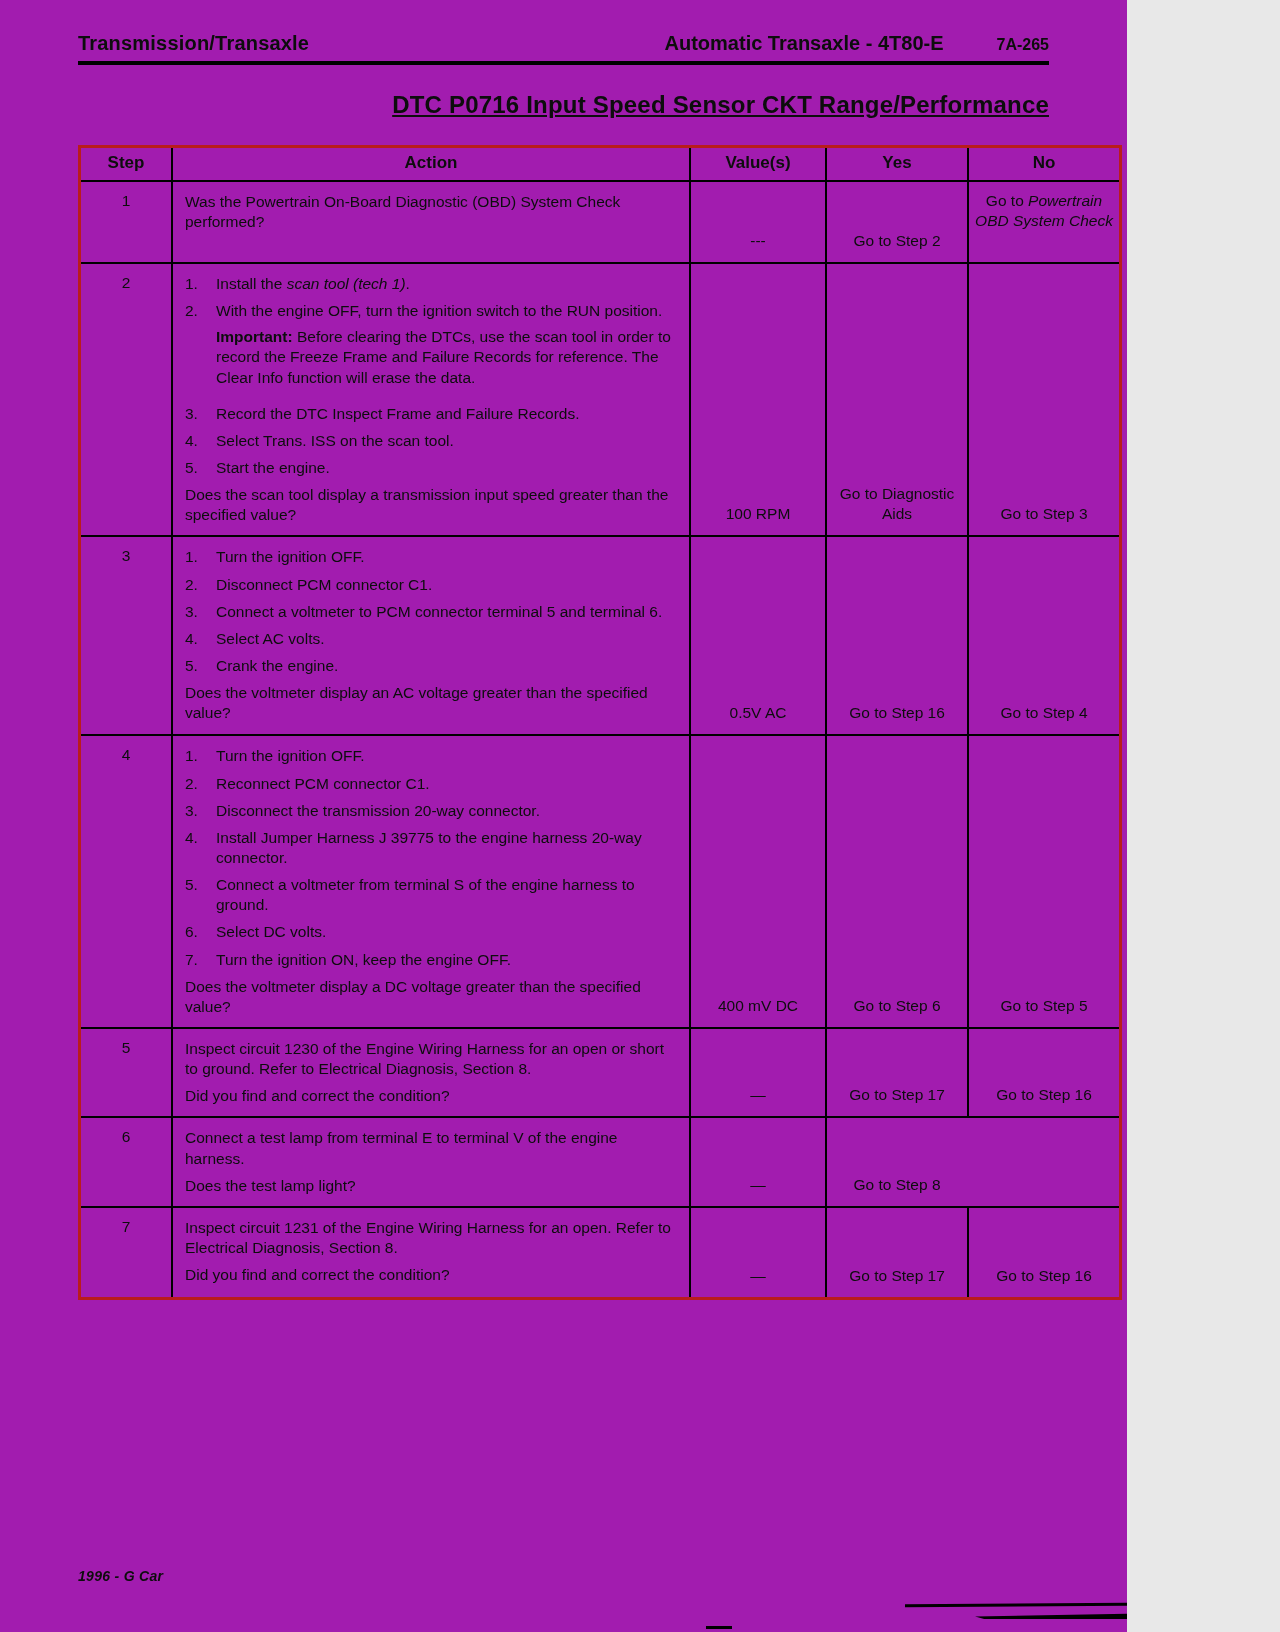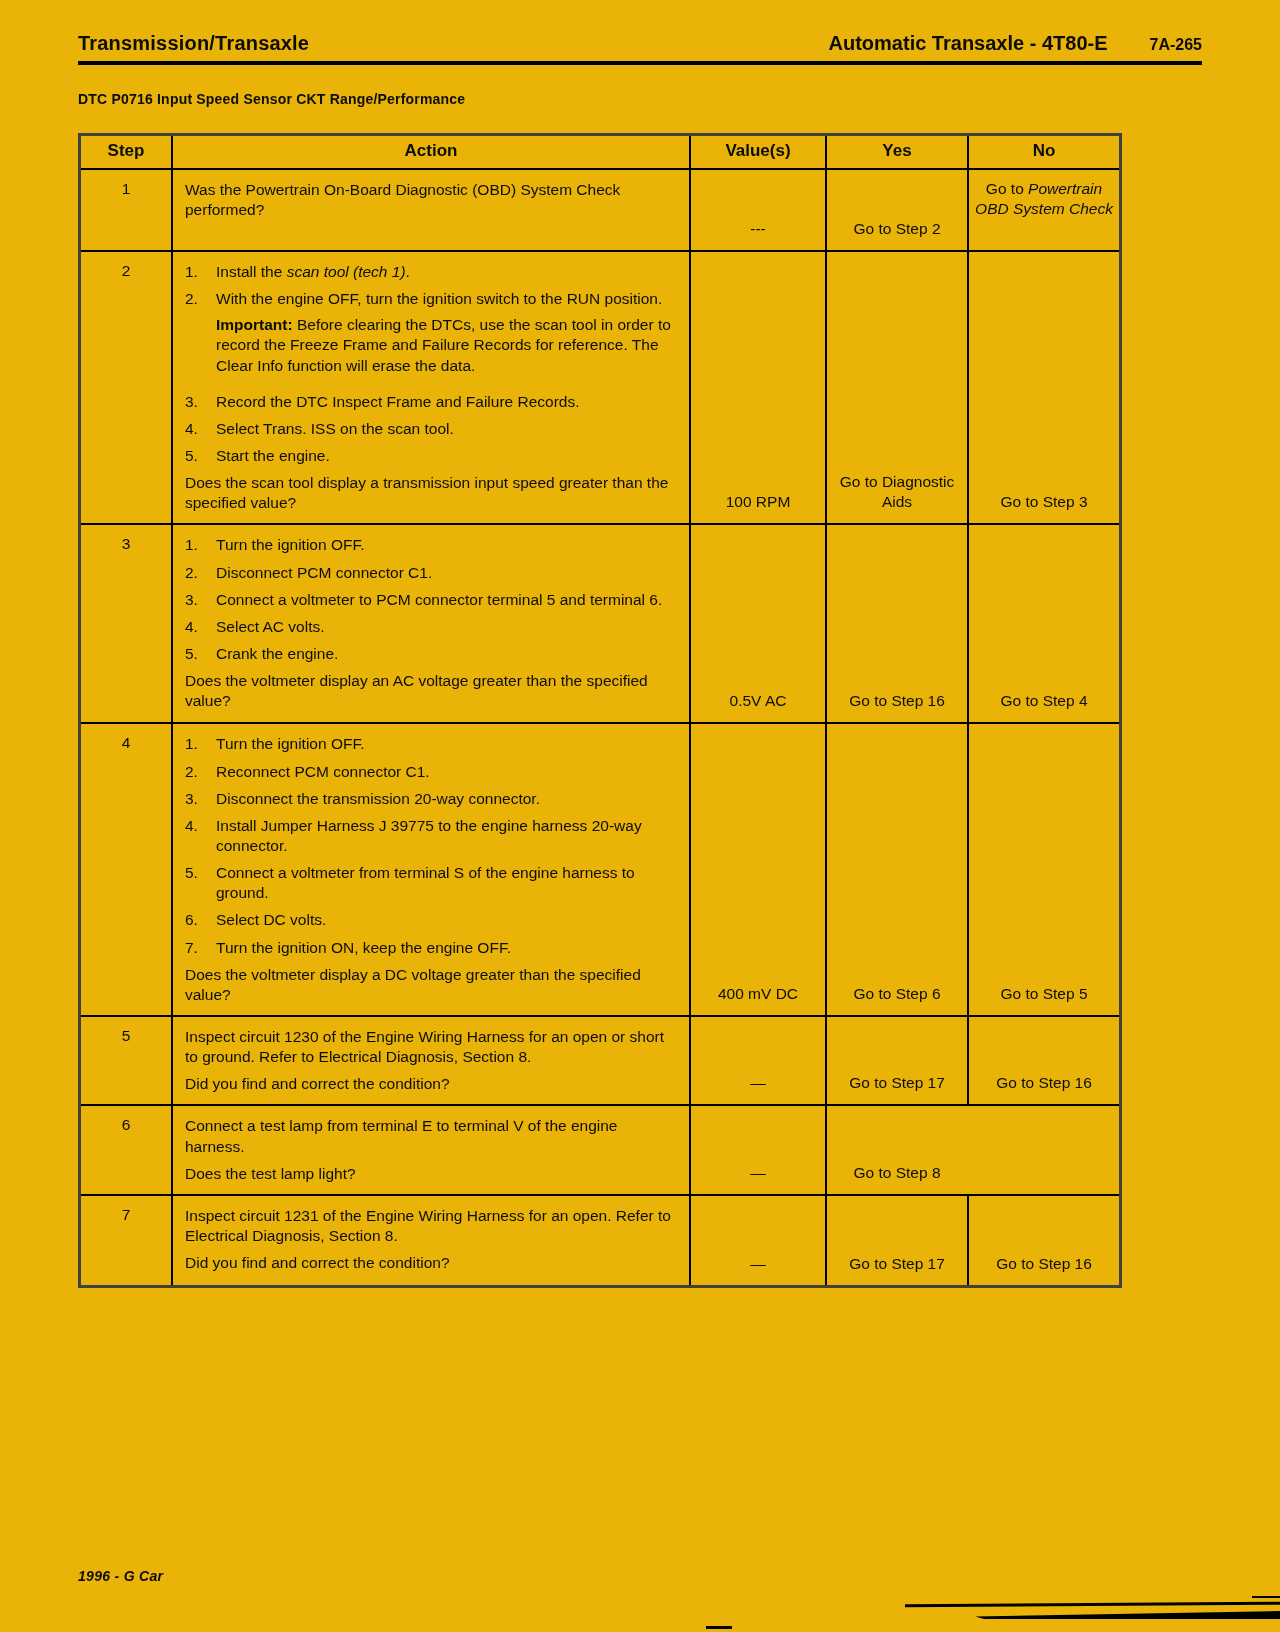--- a/index.html
+++ b/index.html
@@ -1,42 +1,42 @@
 <!DOCTYPE html>
 <html><head>
 <meta charset="utf-8">
 <style>
   html,body{margin:0;padding:0;background:#e8e8e8;}
   .page{
     position:relative;
-    width:1280px;height:1632px;
-    background:#eab308;
+    width:1127px;height:1632px;
+    background:#a21caf;
     font-family:"Liberation Sans",sans-serif;
     color:#0d0d0d;
     overflow:hidden;
   }
   
   .hdr{
     display:flex;justify-content:space-between;align-items:baseline;
     margin:0 78px;padding-top:32px;
   }
   .hdr-left{font-size:20px;font-weight:bold;letter-spacing:.2px;}
-  .hdr-right{display:flex;gap:42px;align-items:baseline;}
+  .hdr-right{display:flex;gap:53px;align-items:baseline;}
   .hdr-chapter{font-size:20px;font-weight:bold;}
   .hdr-page{font-size:16px;font-weight:bold;}
   .rule{margin:6px 78px 0;height:4px;background:#000;}
   
   .title{
-    margin:26px 78px 0;text-align:left;
-    font-size:14px;font-weight:bold;letter-spacing:.2px;
+    margin:26px 78px 0;text-align:right;
+    font-size:24px;font-weight:bold;letter-spacing:.2px;text-decoration:underline;
   }
   
   .dtable{
     margin:26px 0 0 78px;width:1038px;
-    border:3px solid #404040;
+    border:3px solid #b91c1c;
   }
   .thead{display:grid;grid-template-columns:90px 518px 136px 142px 152px;}
   .hcell{
     font-weight:bold;font-size:17px;text-align:center;
     padding:5px 2px 7px;border-left:2px solid #000;
   }
   .hcell:first-child{border-left:none;}
   .trow{
     display:grid;grid-template-columns:90px 518px 136px 142px 152px;
     border-top:2px solid #000;

